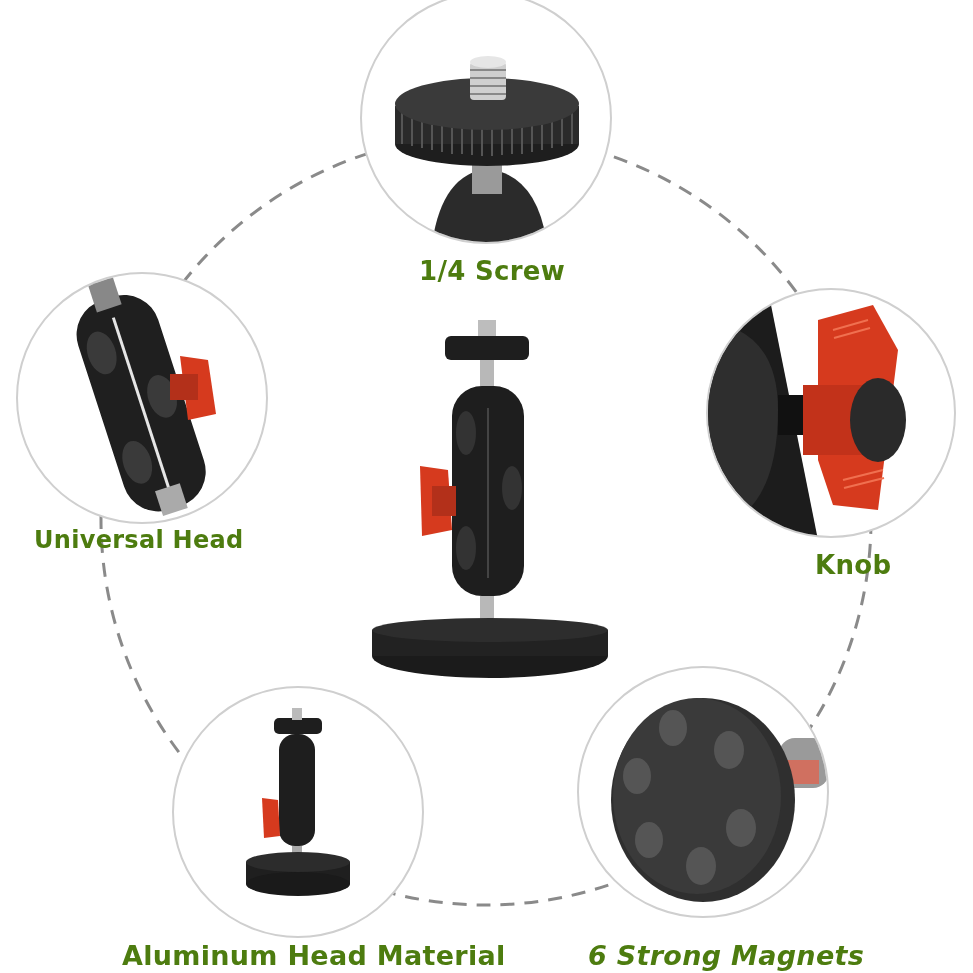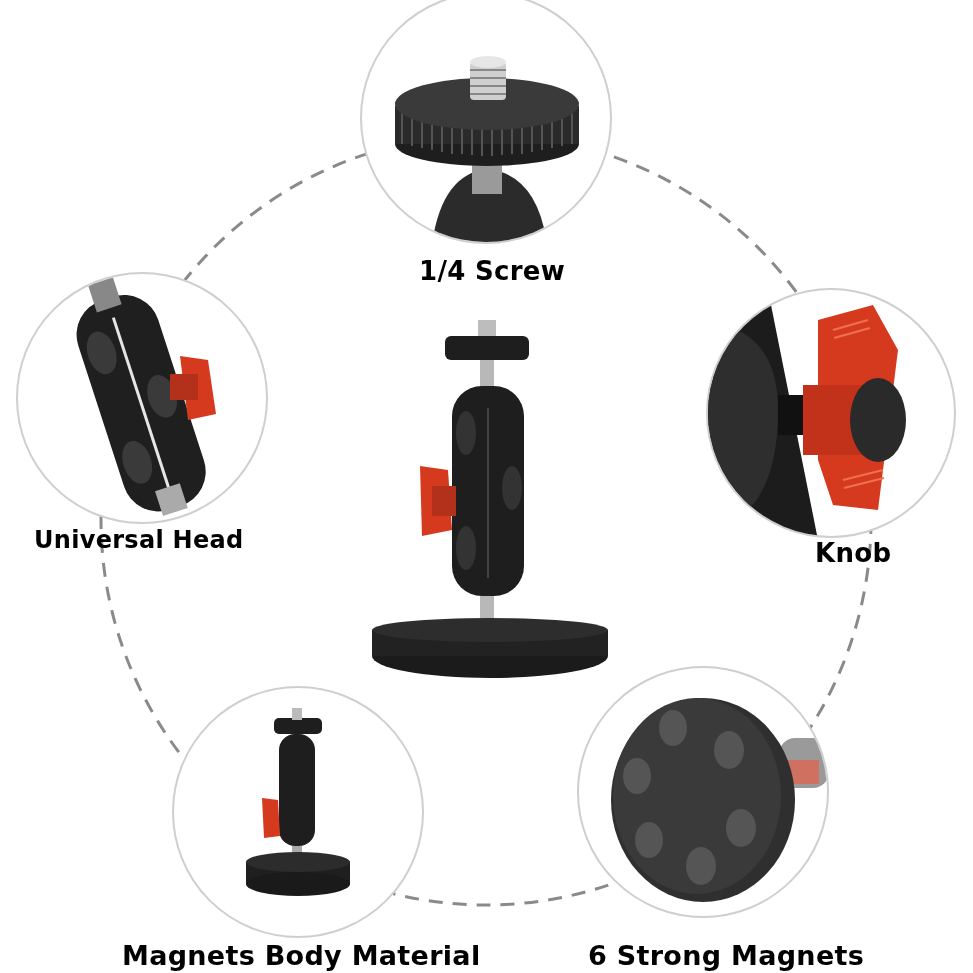--- a/index.html
+++ b/index.html
@@ -1,19 +1,19 @@
 <!DOCTYPE html>
 <html><head>
 <meta charset="utf-8">
 <style>
   html, body { margin:0; padding:0; background:#ffffff; }
   body { width:973px; height:973px; position:relative; overflow:hidden; font-family:"DejaVu Sans","Liberation Sans",sans-serif; }
   .ring-svg { position:absolute; left:0; top:0; width:973px; height:973px; }
   .bubble { position:absolute; border-radius:50%; background:#fff; border:2px solid #cfcfcf; overflow:hidden; box-sizing:border-box; }
-  .label { position:absolute; color:#000000; font-weight:bold; font-size:27px; letter-spacing:0.3px; white-space:nowrap; }
+  .label { position:absolute; color:#4d7c0f; font-weight:bold; font-size:27px; letter-spacing:0.3px; white-space:nowrap; }
   svg { display:block; }
 </style>
 </head>
 <body>
 
 <svg class="ring-svg" viewBox="0 0 973 973">
   <circle cx="486" cy="520" r="385" fill="none" stroke="#8a8a8a" stroke-width="3" stroke-dasharray="14 10"></circle>
 </svg>
 
 <div class="bubble" style="left:360px;top:-8px;width:252px;height:252px;">
@@ -81,21 +81,21 @@
     <rect x="95" y="95" width="70" height="70" fill="#c2321a"></rect>
     <ellipse cx="170" cy="130" rx="28" ry="42" fill="#2a2a2a"></ellipse>
     <g stroke="#f07050" stroke-width="2">
       <line x1="125" y1="40" x2="160" y2="30"></line>
         <line x1="126" y1="48" x2="162" y2="38"></line>
       <line x1="135" y1="190" x2="175" y2="180"></line>
         <line x1="136" y1="198" x2="176" y2="188"></line>
     </g>
   </svg>
 </div>
-<div class="label" style="left:815px;top:538px;font-size:26px;">Knob</div>
+<div class="label" style="left:815px;top:550px;font-size:26px;">Knob</div>
 
 <div style="position:absolute;left:370px;top:318px;width:240px;height:365px;">
   <svg width="240" height="365" viewBox="0 0 240 365">
     <rect x="108" y="2" width="18" height="18" fill="#bdbdbd"></rect>
     <rect x="75" y="18" width="84" height="24" rx="6" fill="#1e1e1e"></rect>
     <rect x="110" y="42" width="14" height="36" fill="#b8b8b8"></rect>
     <rect x="82" y="68" width="72" height="210" rx="30" fill="#1e1e1e"></rect>
     <ellipse cx="96" cy="115" rx="10" ry="22" fill="#333"></ellipse>
     <ellipse cx="142" cy="170" rx="10" ry="22" fill="#333"></ellipse>
     <ellipse cx="96" cy="230" rx="10" ry="22" fill="#333"></ellipse>
@@ -114,31 +114,31 @@
     <rect x="100" y="30" width="48" height="16" rx="5" fill="#1e1e1e"></rect>
     <rect x="118" y="20" width="10" height="12" fill="#bbb"></rect>
     <rect x="105" y="46" width="36" height="112" rx="16" fill="#1e1e1e"></rect>
     <path d="M88 110 L104 112 L106 148 L90 150 Z" fill="#d63a1e"></path>
     <rect x="118" y="158" width="10" height="20" fill="#aaa"></rect>
     <rect x="72" y="174" width="104" height="22" fill="#1f1f1f"></rect>
     <ellipse cx="124" cy="196" rx="52" ry="12" fill="#1a1a1a"></ellipse>
     <ellipse cx="124" cy="174" rx="52" ry="10" fill="#2c2c2c"></ellipse>
   </svg>
 </div>
-<div class="label" style="left:122px;top:940px;font-size:27px;">Magnets Body Material</div>
+<div class="label" style="left:122px;top:940px;font-size:27px;">Aluminum Head Material</div>
 
 <div class="bubble" style="left:577px;top:666px;width:252px;height:252px;">
   <svg width="252" height="252" viewBox="0 0 252 252">
     <rect x="200" y="70" width="50" height="50" rx="16" fill="#9a9a9a"></rect>
     <rect x="200" y="92" width="40" height="24" fill="#d07060"></rect>
     <ellipse cx="124" cy="132" rx="92" ry="102" fill="#2f2f2f"></ellipse>
     <ellipse cx="118" cy="128" rx="84" ry="98" fill="#3a3a3a"></ellipse>
     <g fill="#555">
       <ellipse cx="94" cy="60" rx="14" ry="18"></ellipse>
       <ellipse cx="150" cy="82" rx="15" ry="19"></ellipse>
       <ellipse cx="58" cy="108" rx="14" ry="18"></ellipse>
       <ellipse cx="162" cy="160" rx="15" ry="19"></ellipse>
       <ellipse cx="70" cy="172" rx="14" ry="18"></ellipse>
       <ellipse cx="122" cy="198" rx="15" ry="19"></ellipse>
     </g>
   </svg>
 </div>
-<div class="label" style="left:588px;top:940px;font-size:27px;">6 Strong Magnets</div>
+<div class="label" style="left:588px;top:940px;font-size:27px;font-style:italic;">6 Strong Magnets</div>
 
 </body></html>

